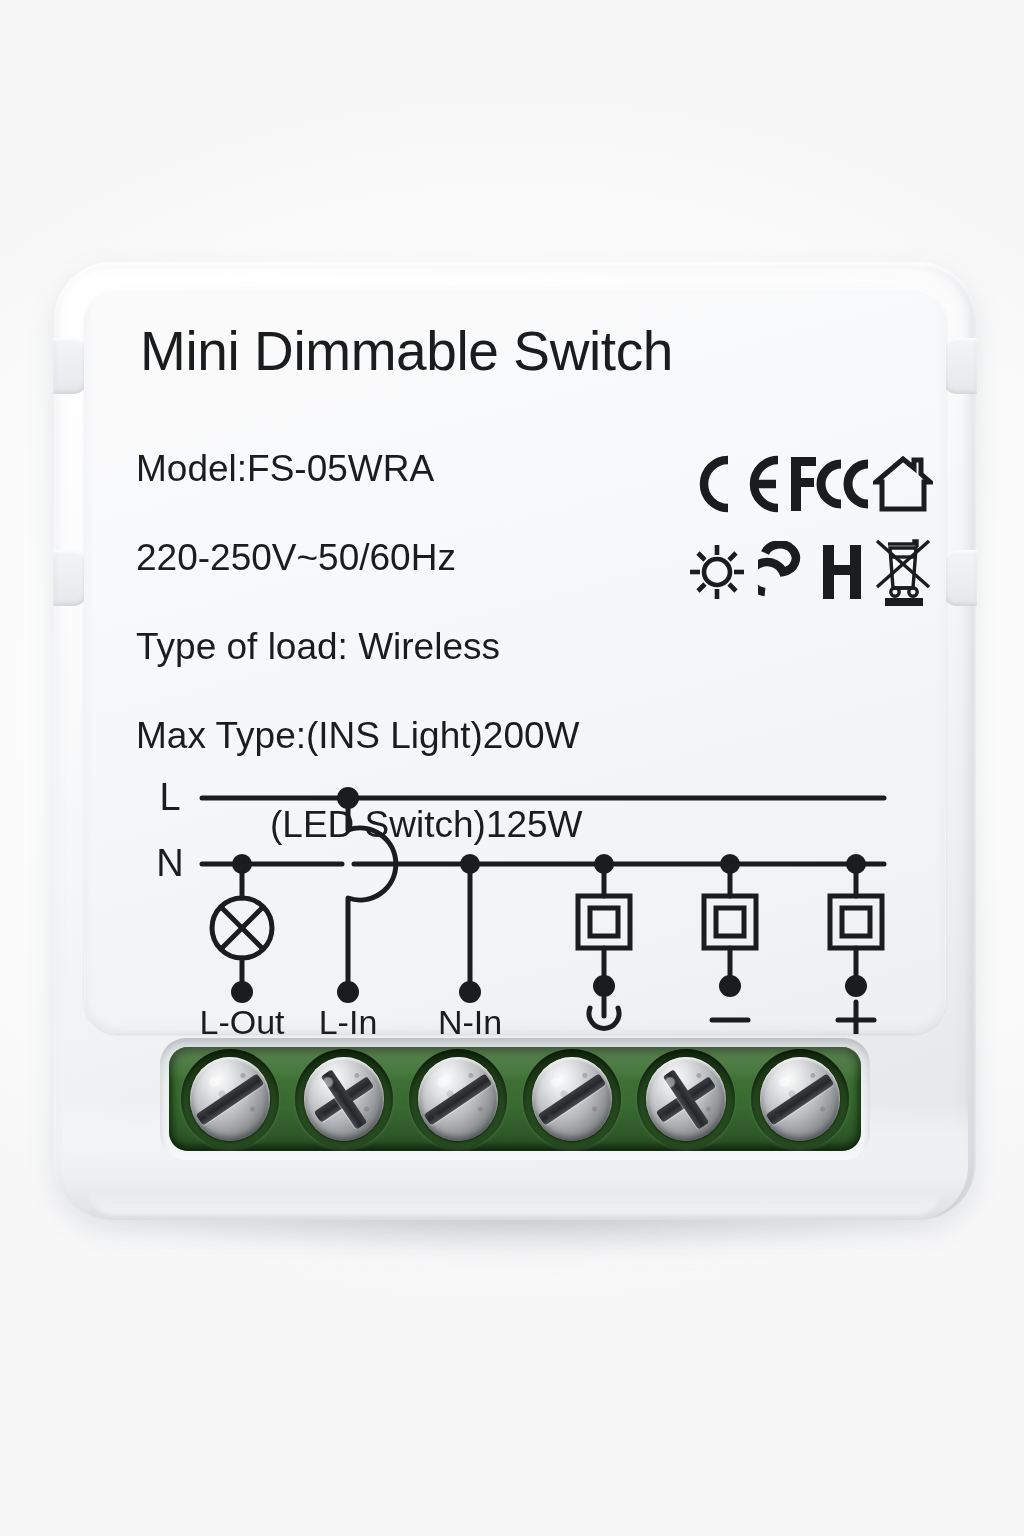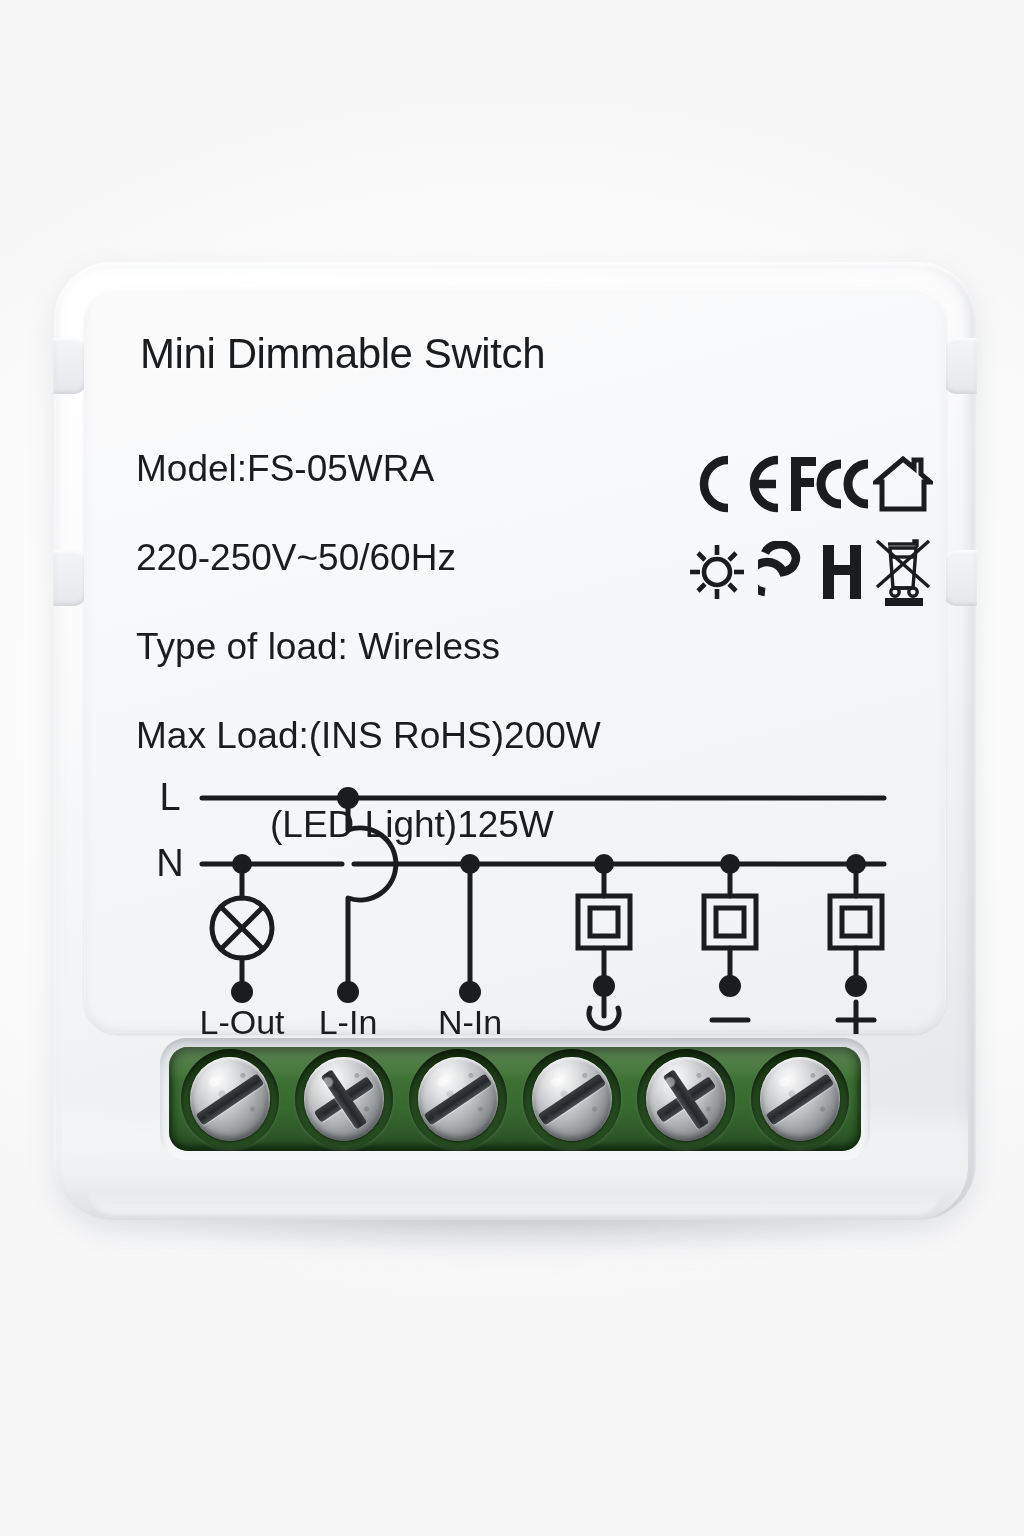--- a/index.html
+++ b/index.html
@@ -122,22 +122,22 @@
   
   .ink {
     color: #1b1c1e;
     text-shadow: 0 1px 0 rgba(255,255,255,0.75);
     -webkit-font-smoothing: antialiased;
   }
 
   #product-title {
     position: absolute;
     left: 56px;
-    top: 42px;
-    font-size: 42px;
+    top: 31px;
+    font-size: 55px;
     letter-spacing: -0.4px;
     white-space: nowrap;
   }
 
   #spec-list {
     position: absolute;
     left: 52px;
     top: 118px;
     width: 520px;
   }
@@ -336,22 +336,22 @@
     <div class="notch right n2"></div>
 
     <div id="face">
 
       <div id="product-title" class="ink">Mini Dimmable Switch</div>
 
       <div id="spec-list">
         <div class="spec-line ink">Model:FS-05WRA</div>
         <div class="spec-line ink">220-250V~50/60Hz</div>
         <div class="spec-line ink">Type of load: Wireless</div>
-        <div class="spec-line ink">Max Load:(INS RoHS)200W</div>
-        <div class="spec-line indent ink">(LED Light)125W</div>
+        <div class="spec-line ink">Max Type:(INS Light)200W</div>
+        <div class="spec-line indent ink">(LED Switch)125W</div>
       </div>
 
       <div id="cert-grid">
 
         <div class="cert-row">
           <div class="cert-cell" style="width:104px">
             <svg class="cert-svg" width="96" height="62" viewBox="0 0 96 62">
               <path class="stroke" stroke-width="8.5" d="M40 7 A24 24 0 1 0 40 55"></path>
               <path class="stroke" stroke-width="8.5" d="M90 7 A24 24 0 1 0 90 55"></path>
               <line class="stroke" stroke-width="8.5" x1="66" y1="31" x2="88" y2="31"></line>

